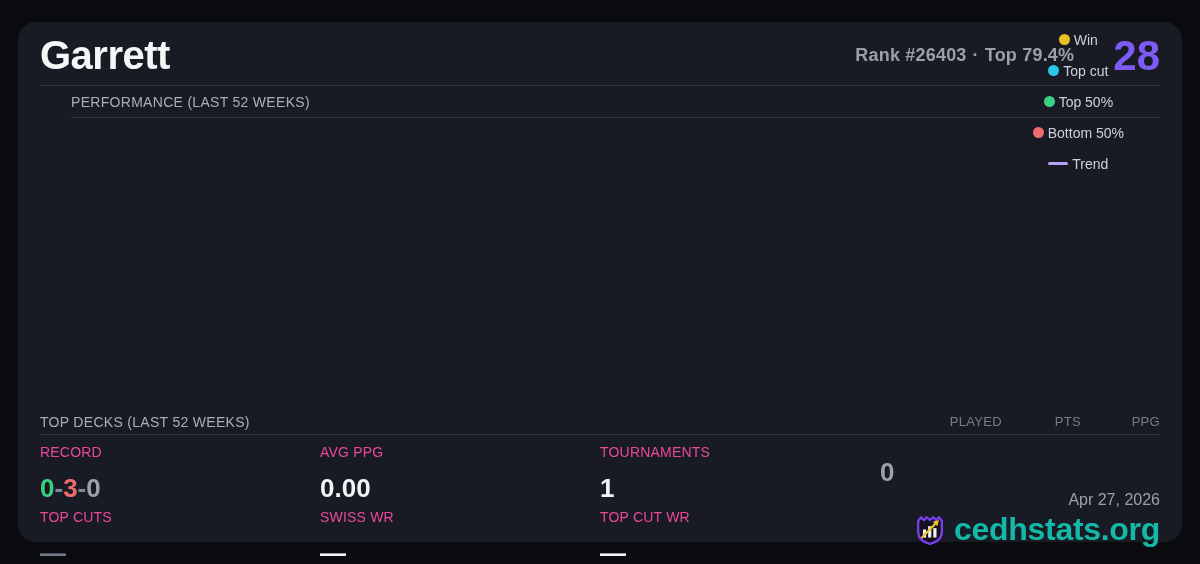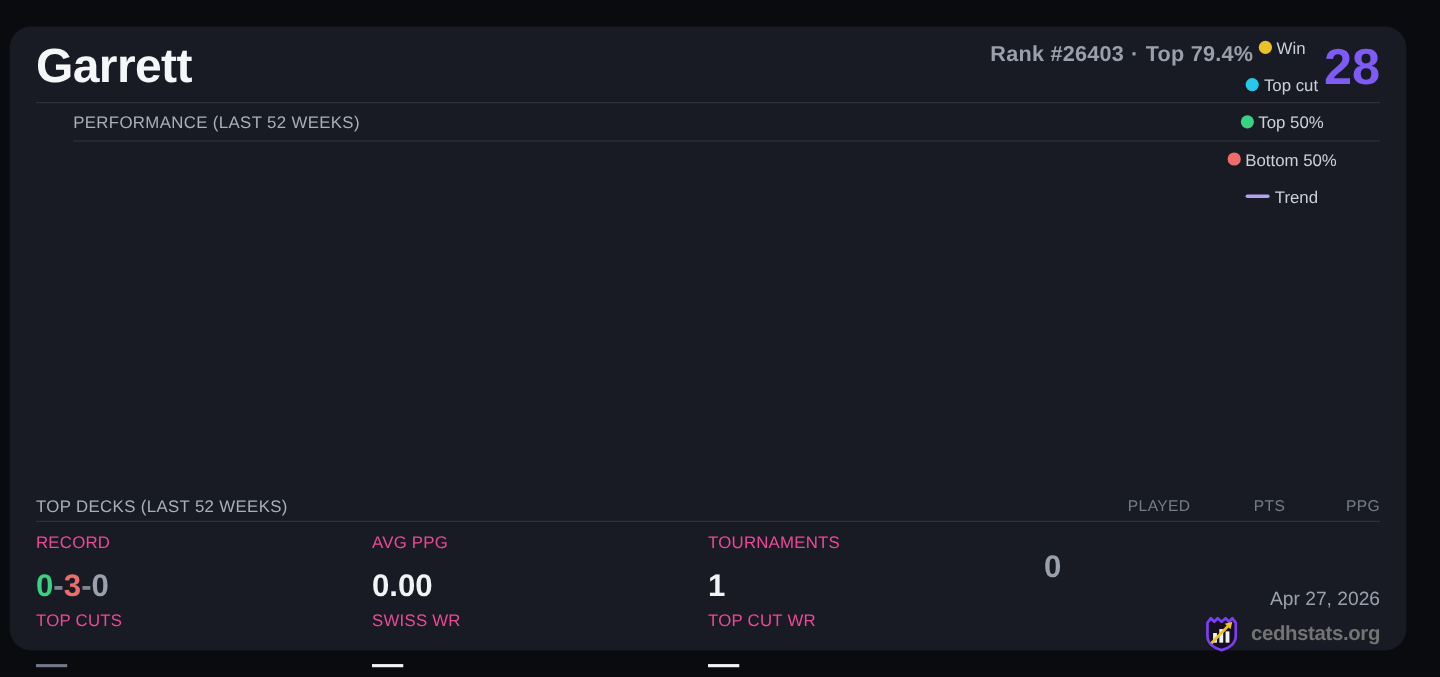--- a/index.html
+++ b/index.html
@@ -6,21 +6,21 @@
     margin: 0;
     padding: 0;
     width: 1200px;
     height: 564px;
     background: #0a0b0f;
     font-family: "Liberation Sans", sans-serif;
     overflow: hidden;
   }
   .card {
     position: absolute;
-    left: 8px;
+    left: 18px;
     top: 22px;
     width: 1164px;
     height: 520px;
     background: #191b24;
     border-radius: 18px;
     padding: 0 22px;
     box-sizing: border-box;
   }
   
   .header {
@@ -33,21 +33,22 @@
     box-sizing: border-box;
   }
   .player-name {
     font-size: 40px;
     font-weight: bold;
     color: #f5f6f8;
     letter-spacing: -0.5px;
   }
   .header-right {
     display: flex;
-    gap: 32px;
+    align-items: center;
+    gap: 12px;
   }
   .rank-line {
     color: #99a0ac;
     font-size: 18px;
     font-weight: bold;
     letter-spacing: 0.2px;
   }
   .rank-sep { margin: 0 6px; color: #99a0ac; }
   .score {
     font-size: 42px;
@@ -142,23 +143,23 @@
   }
   .brand-date { font-size: 16px; color: #9aa1ad; }
   .brand-row {
     display: flex;
     align-items: center;
     justify-content: flex-end;
     gap: 7px;
     margin-top: 2px;
   }
   .brand-name {
-    font-size: 17px;
-    font-weight: bold;
-    color: #737373;
+    font-size: 32px;
+    font-weight: bold;
+    color: #14b8a6;
     letter-spacing: -0.3px;
   }
   .logo { width: 34px; height: 34px; }
 </style>
 </head>
 <body>
 
 <div class="card">
 
   <div class="header">

